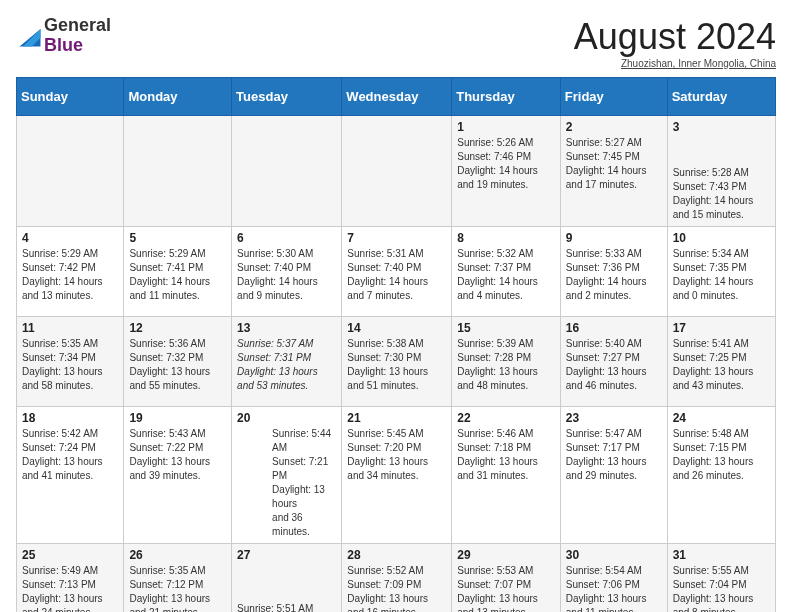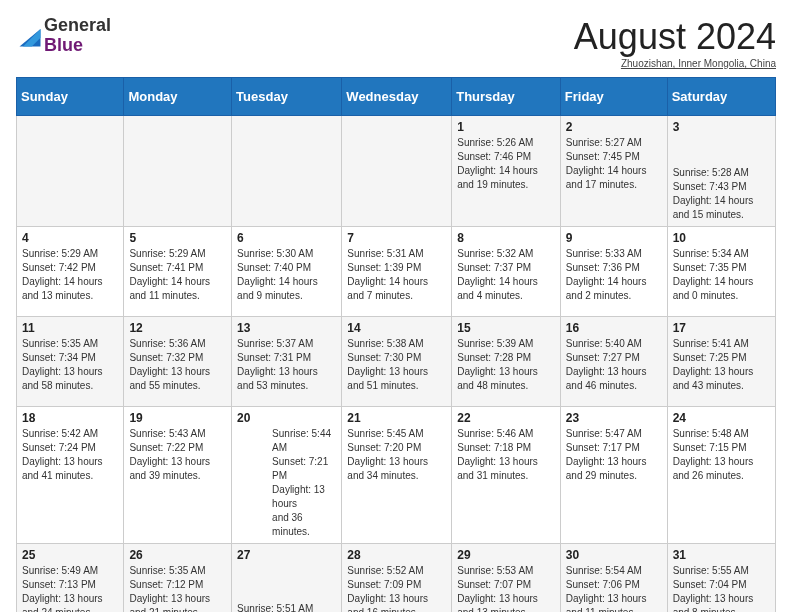--- a/index.html
+++ b/index.html
@@ -176,21 +176,21 @@
         <td>
           <span class="day-num">6</span>
           <div class="cell-info" style="white-space: pre-line;">Sunrise: 5:30 AM
 Sunset: 7:40 PM
 Daylight: 14 hours
 and 9 minutes.</div>
         </td>
         <td>
           <span class="day-num">7</span>
           <div class="cell-info" style="white-space: pre-line;">Sunrise: 5:31 AM
-Sunset: 1:39 PM
+Sunset: 7:40 PM
 Daylight: 14 hours
 and 7 minutes.</div>
         </td>
         <td>
           <span class="day-num">8</span>
           <div class="cell-info" style="white-space: pre-line;">Sunrise: 5:32 AM
 Sunset: 7:37 PM
 Daylight: 14 hours
 and 4 minutes.</div>
         </td>
@@ -219,21 +219,21 @@
         </td>
         <td>
           <span class="day-num">12</span>
           <div class="cell-info" style="white-space: pre-line;">Sunrise: 5:36 AM
 Sunset: 7:32 PM
 Daylight: 13 hours
 and 55 minutes.</div>
         </td>
         <td>
           <span class="day-num">13</span>
-          <div class="cell-info" style="white-space: pre-line;">Sunrise: 5:37 AM
+          <div class="cell-info" style="white-space: pre-line; font-style: italic;">Sunrise: 5:37 AM
 Sunset: 7:31 PM
 Daylight: 13 hours
 and 53 minutes.</div>
         </td>
         <td>
           <span class="day-num">14</span>
           <div class="cell-info" style="white-space: pre-line;">Sunrise: 5:38 AM
 Sunset: 7:30 PM
 Daylight: 13 hours
 and 51 minutes.</div>

